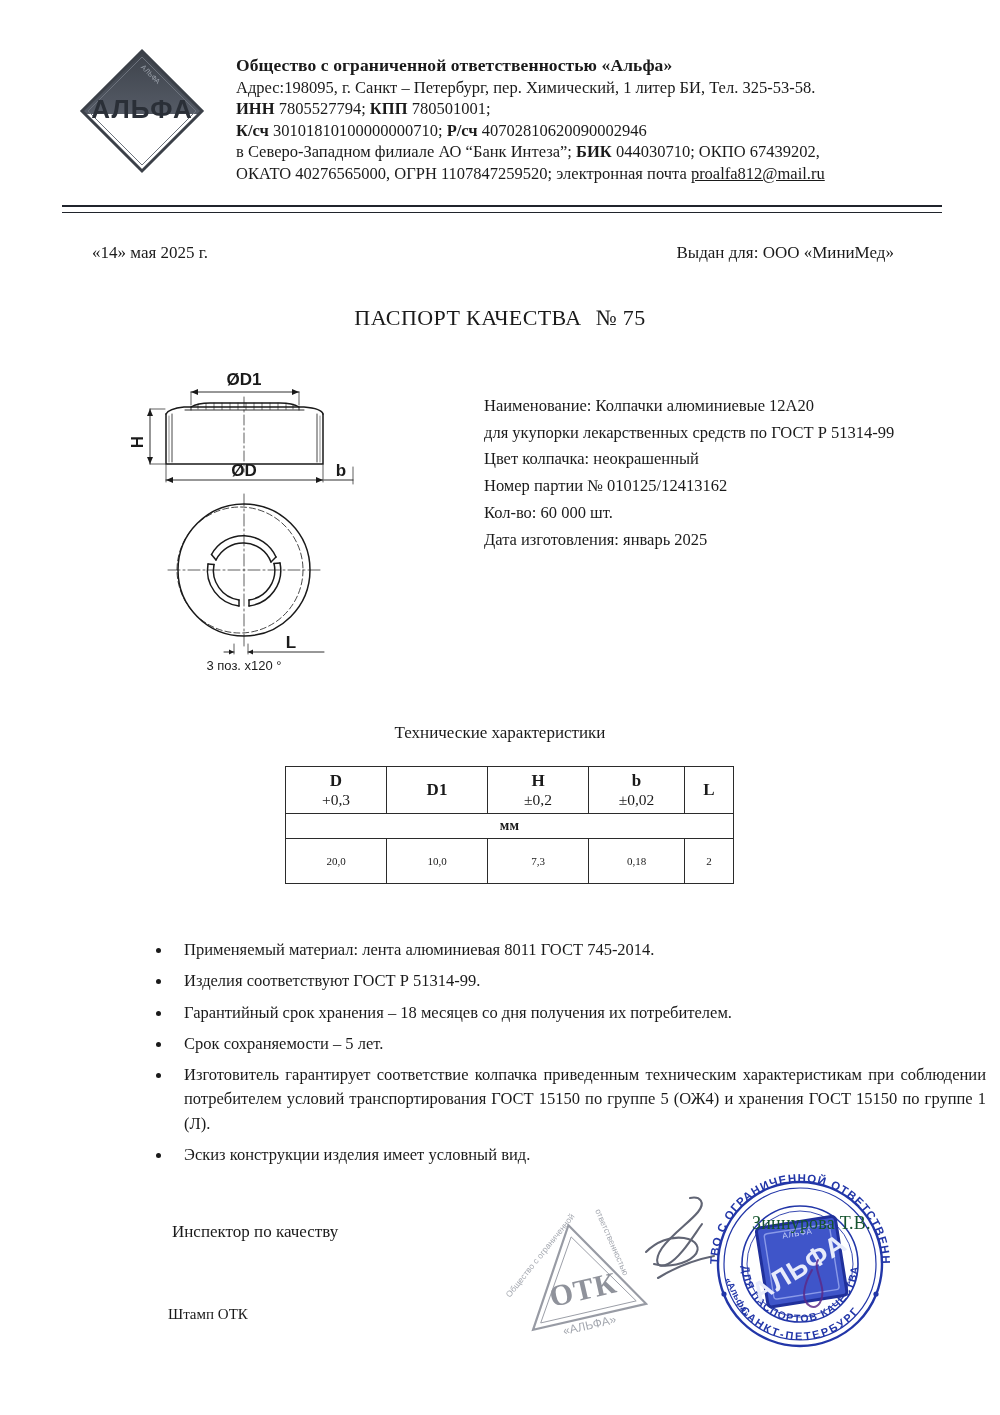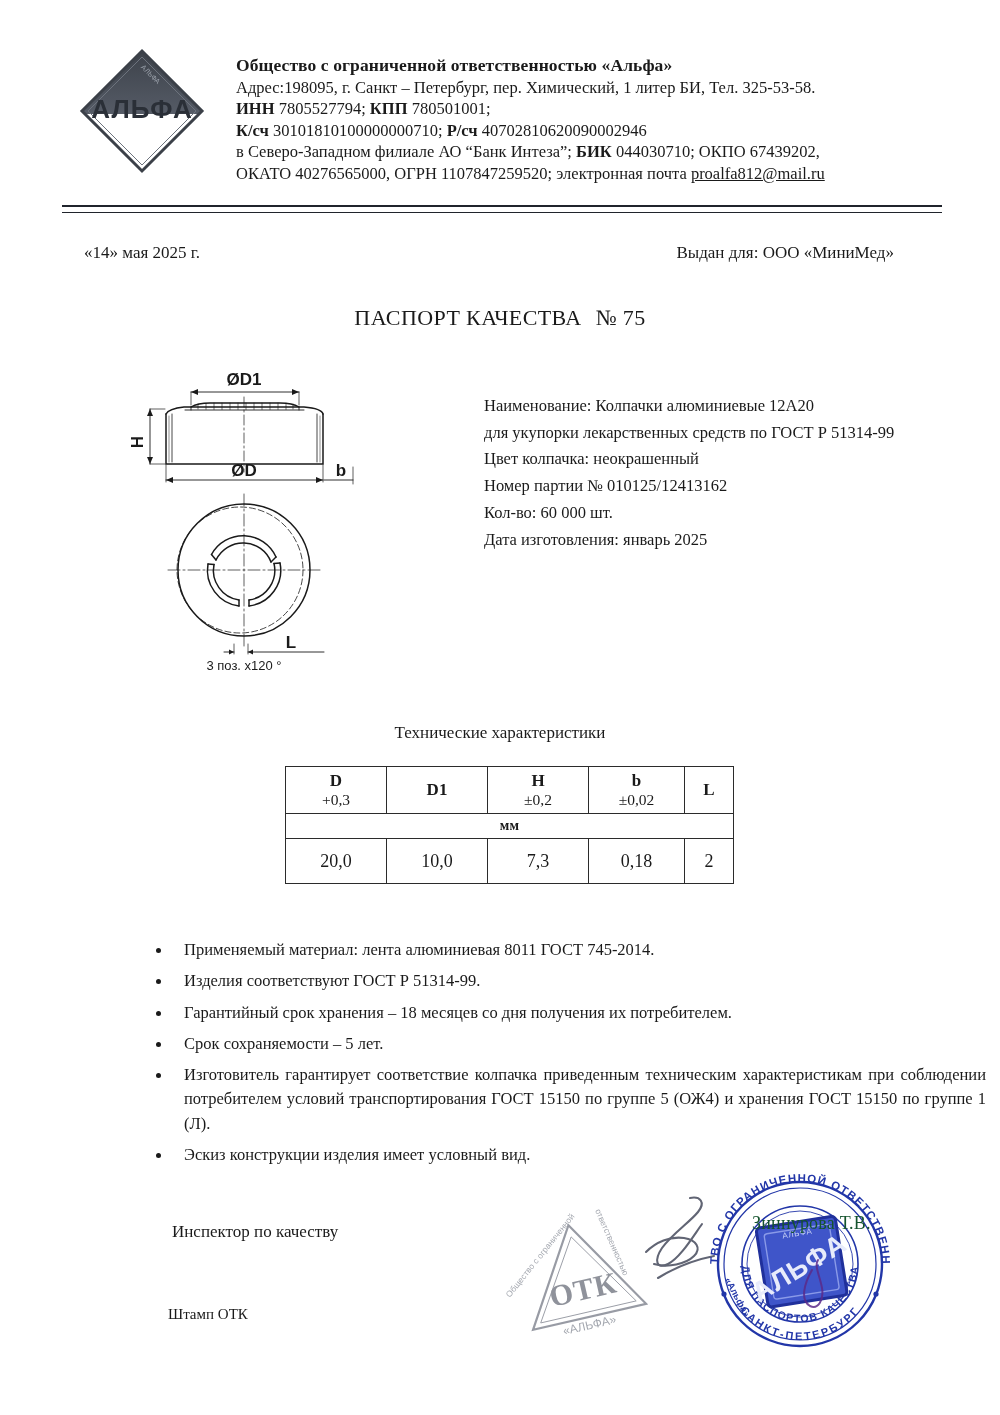--- a/index.html
+++ b/index.html
@@ -70,21 +70,21 @@
   
   .daterow {
     position: absolute;
     left: 62px;
     top: 243px;
     width: 880px;
     display: flex;
     justify-content: space-between;
     font-size: 17px;
   }
-  .daterow .date { margin-left: 22px; }
+  .daterow .date { margin-left: 30px; }
   .daterow .issued { margin-right: 48px; }
 
   .doc-title {
     position: absolute;
     left: 0;
     top: 305px;
     width: 1000px;
     text-align: center;
     font-size: 22px;
     letter-spacing: .4px;
@@ -142,21 +142,21 @@
   table.spec th.hd .sym { font-weight: bold; font-size: 17px; display: block; }
   table.spec th.hd .tol { display: block; font-size: 15.5px; }
   table.spec td.unit {
     height: 24px;
     font-weight: bold;
     font-size: 14px;
     letter-spacing: .3px;
   }
   table.spec td.val {
     height: 44px;
-    font-size: 18px;
+    font-size: 11px;
   }
   .col-d  { width: 100px; }
   .col-d1 { width: 100px; }
   .col-h  { width: 100px; }
   .col-b  { width: 95px; }
   .col-l  { width: 48px; }
 
   
   .bullets {
     position: absolute;

